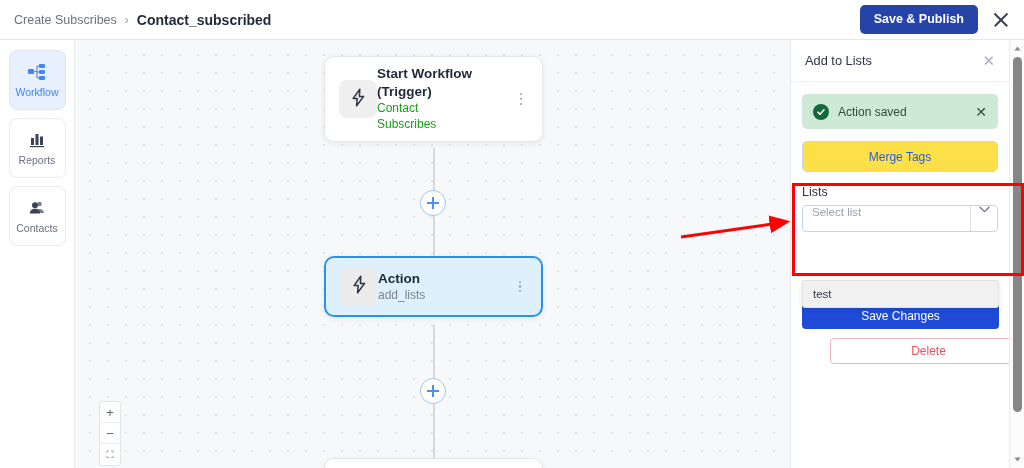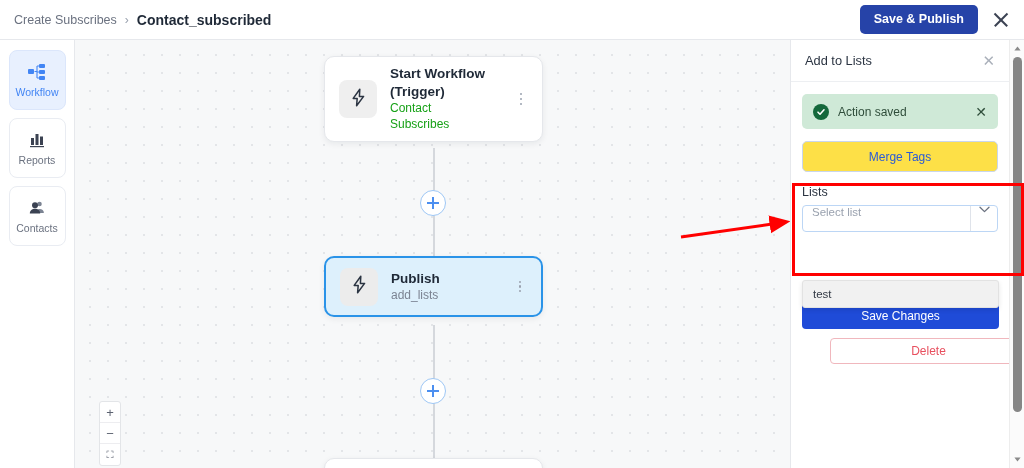--- a/index.html
+++ b/index.html
@@ -65,21 +65,21 @@
     background-position: 6px 6px;
     overflow: hidden;
   }
   .conn {
     position: absolute; width: 1.5px; background: #d5d8dd; left: 358px;
   }
   .node {
     position: absolute; background: #ffffff; border-radius: 10px;
     border: 1px solid #e5e7eb;
     box-shadow: 0 2px 6px rgba(16,24,40,0.07);
-    display: flex; align-items: center; padding: 0 14px; gap: 13px;
+    display: flex; align-items: center; padding: 0 14px; 
     cursor: pointer;
   }
   .node.selected { background: #ddf0fc; border: 2.5px solid #2a93e8; }
   .node-ico-box {
     width: 38px; height: 38px; border-radius: 8px; background: #efefef;
     display: flex; align-items: center; justify-content: center; flex: 0 0 auto;
   }
   .node.selected .node-ico-box { background: #ececec; }
   .node-text { flex: 1 1 auto; }
   .node-title { font-size: 13.5px; font-weight: bold; color: #1f2937; line-height: 1.28; }
@@ -279,21 +279,21 @@
 
     <div class="node selected" style="left:249px; top:216px; width:219px; height:61px;">
       <div class="node-ico-box">
         <span>
           <svg width="17" height="19" viewBox="0 0 17 19">
             <path d="M9.8 1.2 L3.2 10.4 h4.0 L6.6 17.8 L13.6 8.4 h-4.2 z" fill="none" stroke="#2b3442" stroke-width="1.5" stroke-linejoin="round"></path>
           </svg>
         </span>
       </div>
       <div class="node-text">
-        <div class="node-title">Publish</div>
+        <div class="node-title">Action</div>
         <div class="node-sub grey">add_lists</div>
       </div>
       <div class="kebab">
           <i></i>
           <i></i>
           <i></i>
         </div>
     </div>
 
     <div class="addbtn" style="left:345px; top:338px;"></div>

